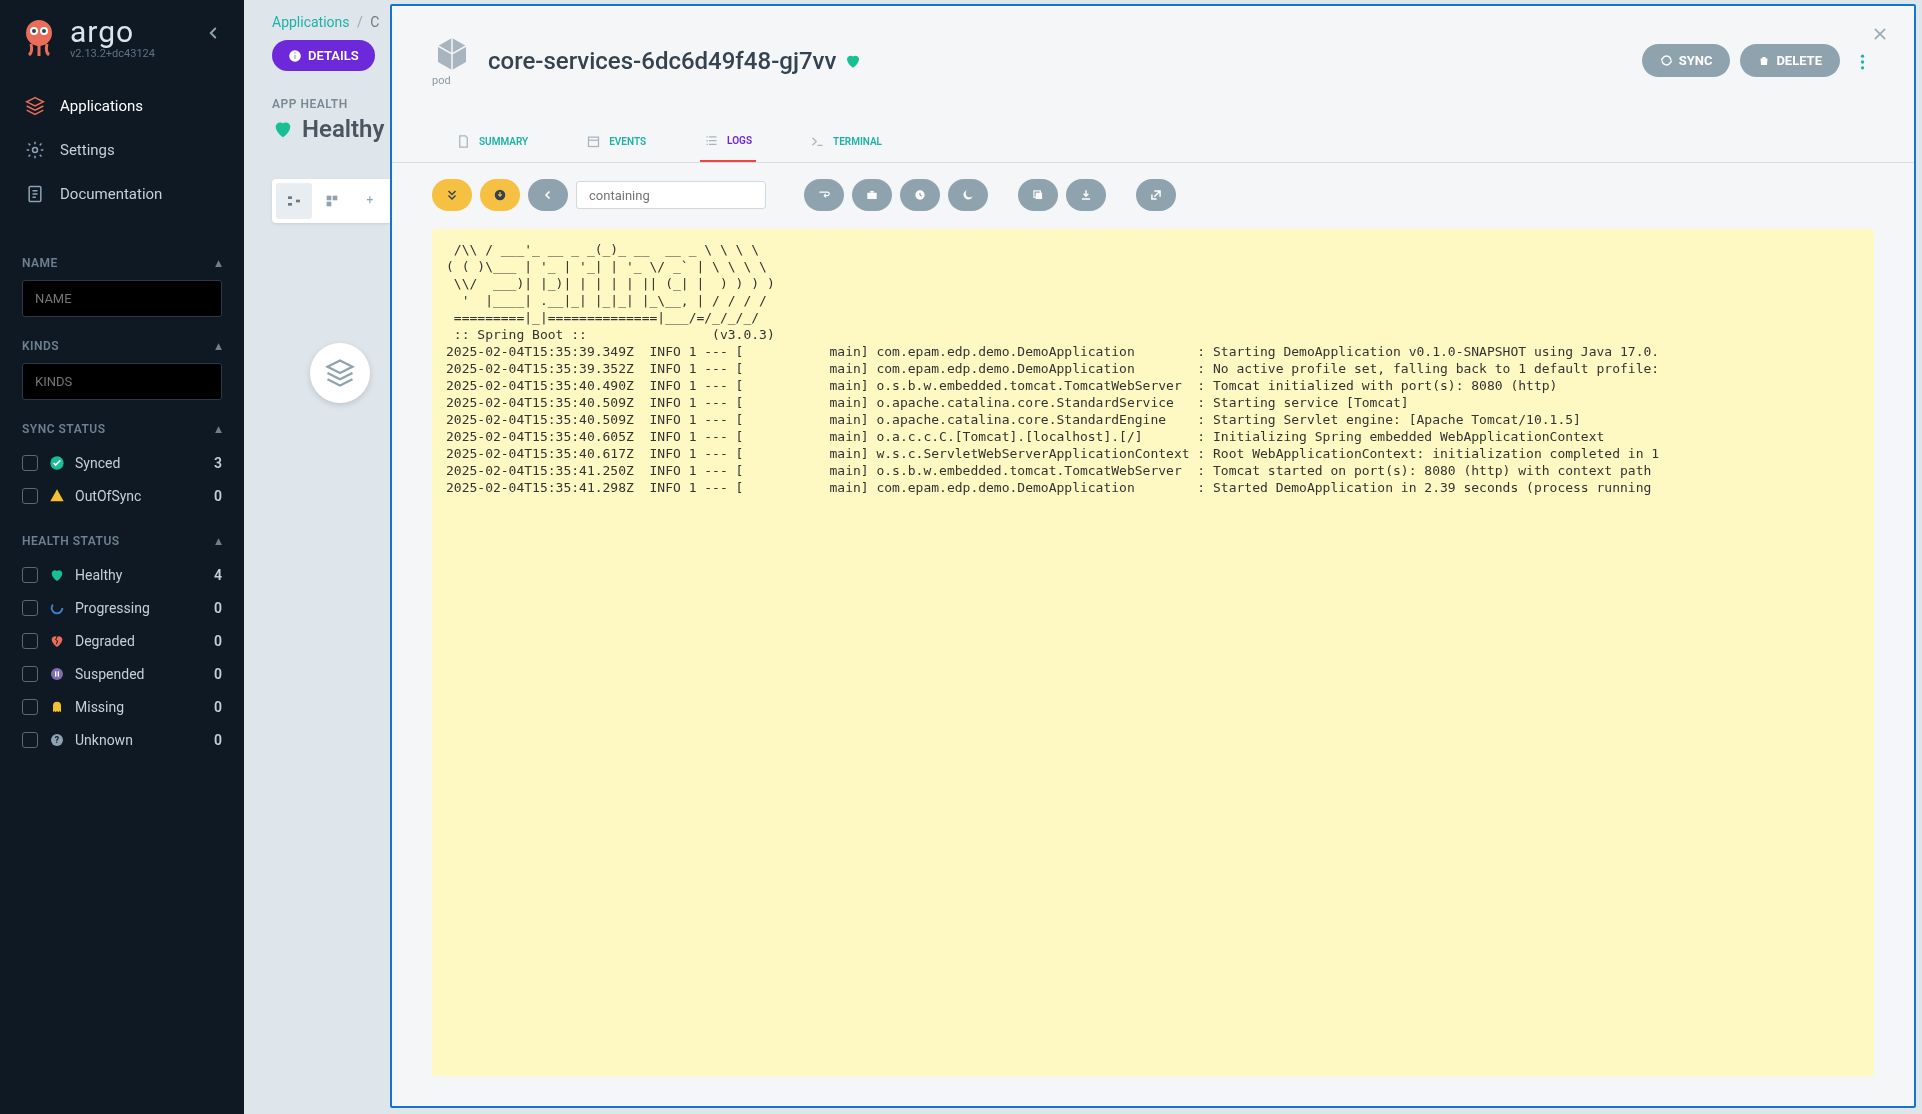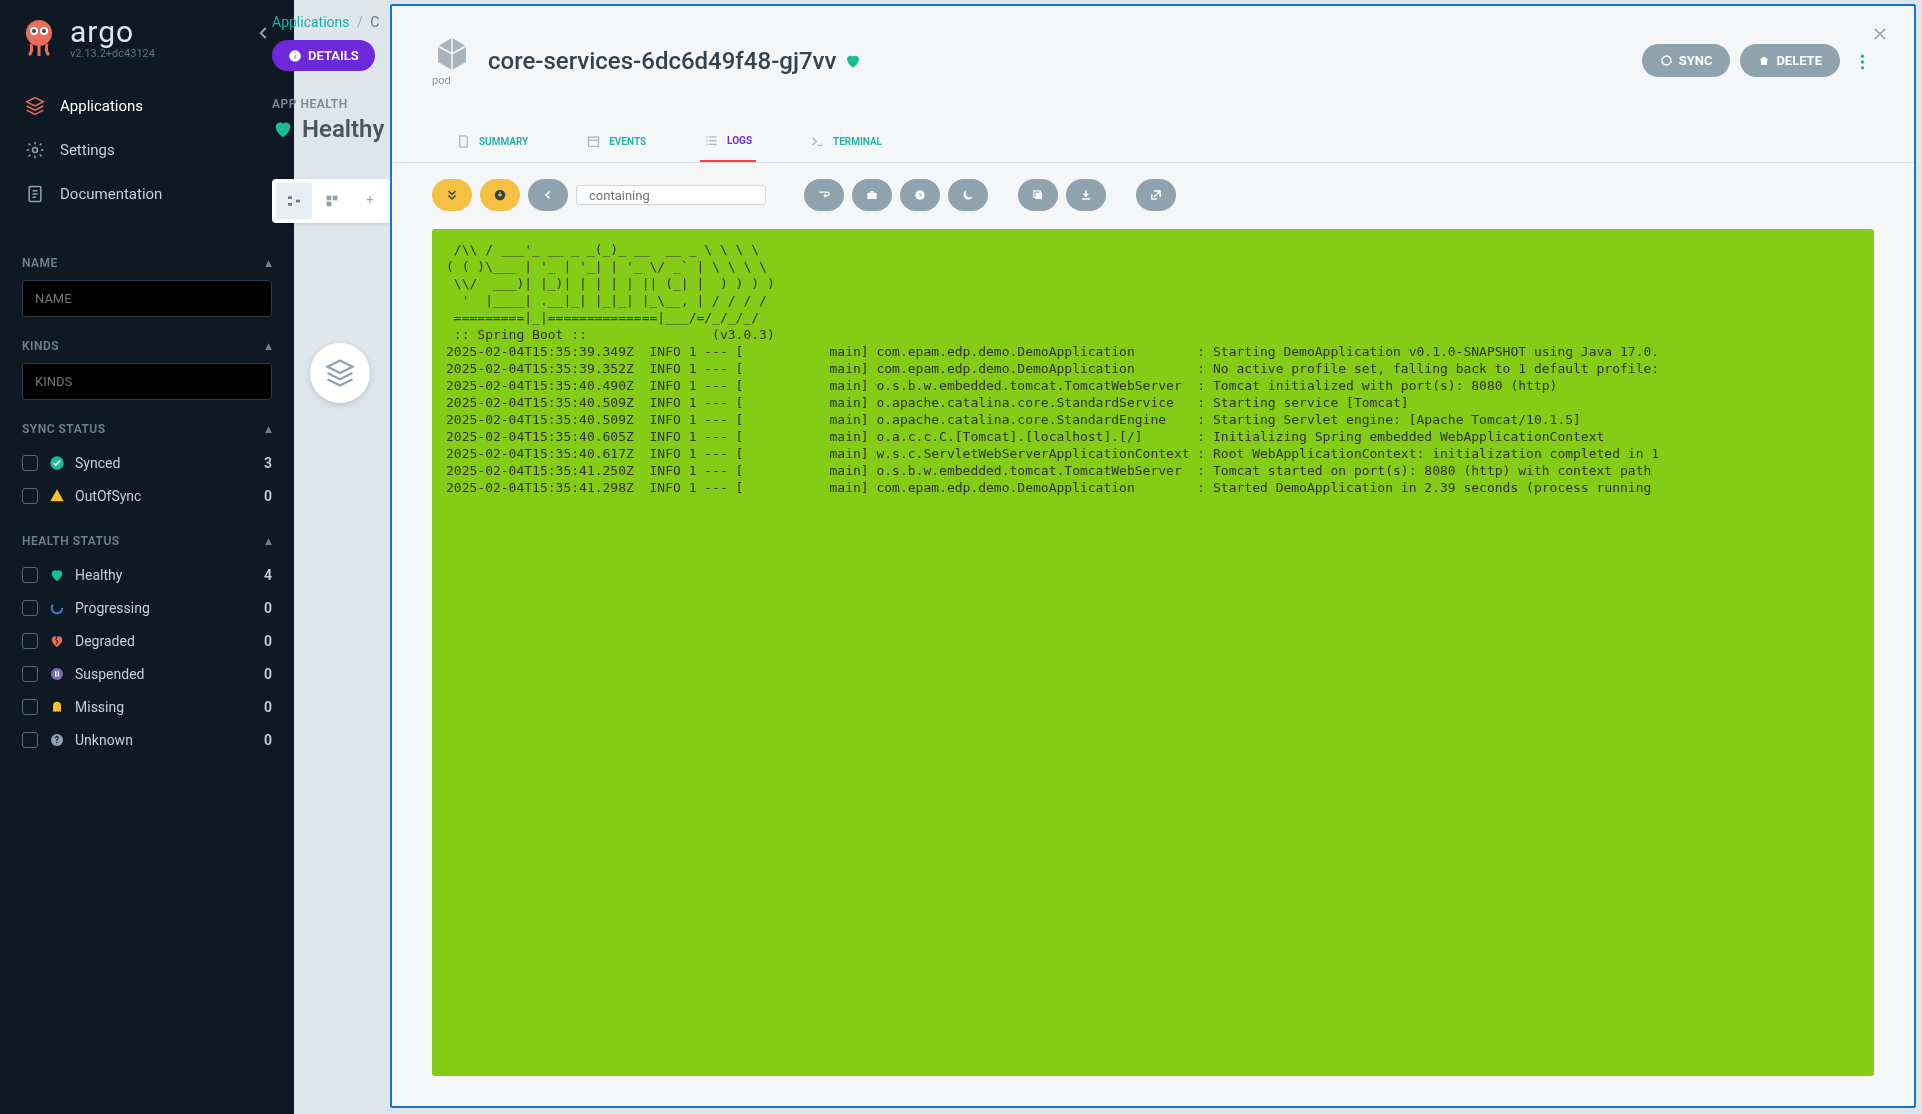--- a/index.html
+++ b/index.html
@@ -1,19 +1,19 @@
 <!DOCTYPE html>
 <html><head>
 <meta charset="utf-8">
 <style>
 * { margin:0; padding:0; box-sizing:border-box; font-family:-apple-system,BlinkMacSystemFont,"Segoe UI",Roboto,sans-serif; }
 body { width:1922px; height:1114px; background:#dee6eb; overflow:hidden; position:relative; }
 
 
-.sidebar { position:absolute; left:0; top:0; width:294px; height:100%; background:#0f1923; color:#8da3b3; }
+.sidebar { position:absolute; left:0; top:0; width:244px; height:100%; background:#0f1923; color:#8da3b3; }
 .sb-logo-row { display:flex; align-items:center; padding:14px 18px 12px; position:relative; }
 .sb-logo-oct { width:42px; height:42px; margin-right:10px; display:flex; align-items:center; justify-content:center; }
 .sb-brand { font-size:30px; color:#d9e4ec; letter-spacing:1px; }
 .sb-version { font-size:11px; color:#5e7383; margin-top:-2px; }
 .sb-collapse { position:absolute; right:22px; top:24px; font-size:20px; color:#8da3b3; }
 .sb-nav { padding:12px 0 18px; }
 .sb-nav-item { display:flex; align-items:center; padding:11px 24px; cursor:pointer; font-size:15px; color:#c3d0da; }
 .sb-nav-item.active { color:#fff; }
 .sb-nav-item .ic { width:22px; height:22px; margin-right:14px; display:flex; align-items:center; justify-content:center; }
 .sb-section { padding:0 22px; margin-top:22px; }
@@ -63,24 +63,24 @@
 
 .modal-tabs { display:flex; gap:50px; padding:0 60px; border-bottom:1px solid #d5dde3; margin-top:20px; }
 .mtab { display:flex; align-items:center; gap:8px; padding:12px 4px; font-size:10px; font-weight:600; color:#1eb2a6; cursor:pointer; }
 .mtab .tic { color:#a8b5bf; }
 .mtab.active { color:#6d28d9; border-bottom:2px solid #ef4444; }
 
 .log-toolbar { display:flex; align-items:center; gap:8px; padding:16px 40px 12px; }
 .lt-btn { width:40px; height:32px; border:none; border-radius:16px; display:flex; align-items:center; justify-content:center; font-size:14px; cursor:pointer; }
 .lt-yellow { background:#f6c043; color:#34434f; }
 .lt-gray { background:#8fa3af; color:#fff; }
-.lt-input { width:190px; height:20px; border:1px solid #d0d9e0; border-radius:3px; background:#fff; padding:0 12px; font-size:13px; color:#6a7b87; margin-right:8px;}
+.lt-input { width:190px; height:28px; border:1px solid #d0d9e0; border-radius:3px; background:#fff; padding:0 12px; font-size:13px; color:#6a7b87; margin-right:8px;}
 .lt-gap { width:14px; }
 
-.log-box { margin:6px 40px 30px; background:#84cc16; border-radius:3px; flex:1; padding:12px 14px; overflow:hidden; }
+.log-box { margin:6px 40px 30px; background:#fef9c3; border-radius:3px; flex:1; padding:12px 14px; overflow:hidden; }
 .log-pre { font-family:Menlo,Consolas,monospace; font-size:13px; line-height:17px; color:#333; white-space:pre; }
 
 
 svg { display:block; }
 .heart { color:#18be94; }
 </style>
 </head>
 <body>
 
 <div class="sidebar">

